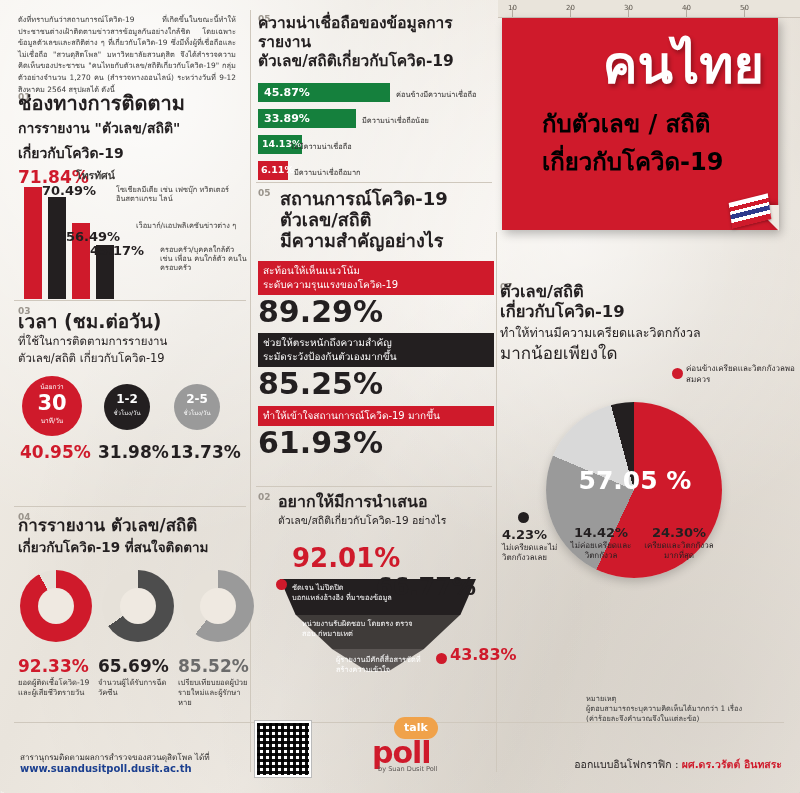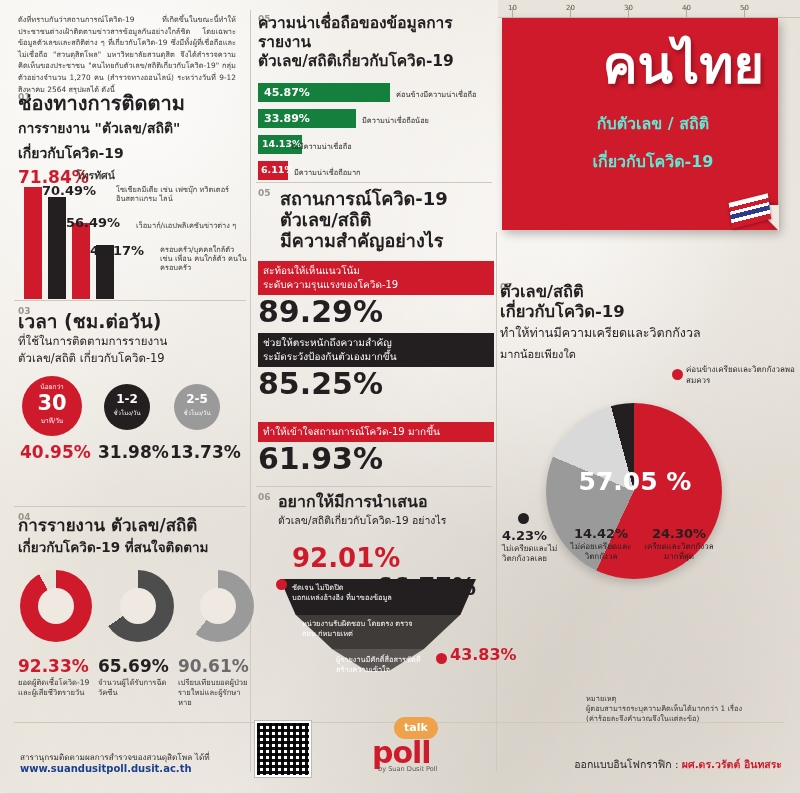--- a/index.html
+++ b/index.html
@@ -59,22 +59,22 @@
     border-width:0 26px 26px 0; border-style:solid;
     border-color:transparent #efe9e1 transparent transparent;
     filter:drop-shadow(-2px -2px 2px rgba(0,0,0,.25));
   }
   #title-main {
     position:absolute; left:14px; top:20px; right:14px;
     color:#fff; font-size:52px; font-weight:bold; text-align:right; line-height:54px;
     text-shadow: 2px 3px 4px rgba(0,0,0,.3);
   }
   #title-sub1, #title-sub2 {
-    position:absolute; right:14px; color:#5eead4; font-size:16px; font-weight:bold;
-    text-align:center; line-height:28px;
+    position:absolute; right:14px; color:#000000; font-size:24px; font-weight:bold;
+    text-align:left; line-height:28px;
   }
   #title-sub1 { top:92px; left:40px; }
   #title-sub2 { top:130px; left:40px; }
   #flag {
     position:absolute; right:8px; bottom:6px; width:40px; height:26px;
     background:linear-gradient(#fff 0 18%, #cf1a2b 18% 34%, #fff 34% 46%, #2d3a8c 46% 64%, #fff 64% 78%, #cf1a2b 78% 100%);
     transform: rotate(-8deg) skewY(-6deg);
     box-shadow:0 1px 3px rgba(0,0,0,.35);
   }
 
@@ -227,21 +227,21 @@
 
       <div class="vb" style="left:6px; height:112px;"></div>
       <div class="vlbl red" style="left:0px; top:-2px; font-size:17px;">71.84%</div>
       <div class="vnote" style="left:58px; top:2px; width:60px; font-weight:bold; font-size:10.5px;">โทรทัศน์</div>
 
       <div class="vb dark" style="left:30px; height:102px;"></div>
       <div class="vlbl" style="left:24px; top:14px; font-size:13px;text-align:center;">70.49%</div>
       <div class="vnote" style="left:98px; top:16px; width:118px;">โซเชียลมีเดีย เช่น เฟซบุ๊ก ทวิตเตอร์ อินสตาแกรม ไลน์</div>
 
       <div class="vb" style="left:54px; height:76px;"></div>
-      <div class="vlbl" style="left:48px; top:46px; font-size:13px;">56.49%</div>
+      <div class="vlbl" style="left:48px; top:60px; font-size:13px;">56.49%</div>
       <div class="vnote" style="left:118px; top:52px; width:110px;">เว็อมาก์/แอปพลิเคชันข่าวต่าง ๆ</div>
 
       <div class="vb dark" style="left:78px; height:54px;"></div>
       <div class="vlbl" style="left:72px; top:74px; font-size:13px;">45.17%</div>
       <div class="vnote" style="left:142px; top:76px; width:88px;">ครอบครัว/บุคคลใกล้ตัว เช่น เพื่อน คนใกล้ตัว คนในครอบครัว</div>
     </div>
   </div>
 
   <div class="secnum" style="left:18px; top:306px;">03</div>
   <div id="s2">
@@ -285,21 +285,21 @@
         <div style="position:absolute; left:18px; top:18px; width:36px; height:36px; border-radius:50%; background:#efe9e1;"></div>
       </div>
       <div class="ring" style="left:164px; background:conic-gradient(#9a9a9a 0 219deg, #e6e1d9 219deg 360deg);">
         <div style="position:absolute; left:18px; top:18px; width:36px; height:36px; border-radius:50%; background:#efe9e1;"></div>
       </div>
     </div>
 
     <div class="pcts">
       <span class="red" style="left:0px;">92.33%</span>
       <span style="left:80px;">65.69%</span>
-      <span style="left:160px; color:#6b6b6b;">90.61%</span>
+      <span style="left:160px; color:#6b6b6b;">85.52%</span>
     </div>
 
     <div class="caps" style="height:34px;">
       <span style="left:0px;">ยอดผู้ติดเชื้อโควิด-19 และผู้เสียชีวิตรายวัน</span>
       <span style="left:80px;">จำนวนผู้ได้รับการฉีดวัคซีน</span>
       <span style="left:160px;">เปรียบเทียบยอดผู้ป่วยรายใหม่และผู้รักษาหาย</span>
     </div>
   </div>
 
   <div class="secnum" style="left:258px; top:14px;">05</div>
@@ -350,28 +350,28 @@
         <span>ระดับความรุนแรงของโควิด-19</span>
       </div>
       <div class="bignum">89.29%</div>
 
       <div class="tagdark" style="margin-top:4px;">
         <span>ช่วยให้ตระหนักถึงความสำคัญ</span><br>
         <span>ระมัดระวังป้องกันตัวเองมากขึ้น</span>
       </div>
       <div class="bignum">85.25%</div>
 
-      <div class="tagred" style="margin-top:21px;">
+      <div class="tagred" style="margin-top:5px;">
         <span>ทำให้เข้าใจสถานการณ์โควิด-19 มากขึ้น</span>
       </div>
       <div class="bignum">61.93%</div>
     </div>
   </div>
 
-  <div class="secnum" style="left:258px; top:492px;">06</div>
+  <div class="secnum" style="left:258px; top:492px;">02</div>
   <div id="s6">
     <h2 style="margin-left:20px;">อยากให้มีการนำเสนอ</h2>
     <div class="sub" style="margin-left:20px;">ตัวเลข/สถิติเกี่ยวกับโควิด-19 อย่างไร</div>
 
     <div class="funnel">
 
       <div class="ftri" style="left:22px; top:44px; width:196px; height:36px; background:#231f20; clip-path:polygon(0 0, 100% 0, 92% 100%, 8% 100%);"></div>
       <div class="ftri" style="left:38px; top:80px; width:164px; height:34px; background:#3f3b39; clip-path:polygon(0 0, 100% 0, 78% 100%, 22% 100%);"></div>
       <div class="ftri" style="left:74px; top:114px; width:92px; height:22px; background:#5b5654; clip-path:polygon(0 0, 100% 0, 62% 100%, 38% 100%);"></div>
 
@@ -397,21 +397,21 @@
       </div>
     </div>
   </div>
 
   <div class="secnum" style="left:500px; top:282px;">07</div>
   <div id="s7">
     <h2>
       <span>ตัวเลข/สถิติ</span><br>
       <span>เกี่ยวกับโควิด-19</span><br>
       <span style="font-size:12.5px; font-weight:normal;">ทำให้ท่านมีความเครียดและวิตกกังวล</span><br>
-      <span style="font-size:11px; font-weight:normal;">มากน้อยเพียงใด</span>
+      <span style="font-size:17px; font-weight:normal;">มากน้อยเพียงใด</span>
     </h2>
 
     <div id="pie-wrap">
       <div id="pie"></div>
       <div id="pie-main-label">57.05 %</div>
 
       <div class="ldot" style="left:150px; top:-12px; background:#cf1a2b;"></div>
       <div class="leg" style="left:164px; top:-16px; width:120px;">
         <span>ค่อนข้างเครียดและวิตกกังวลพอสมควร</span>
       </div>

